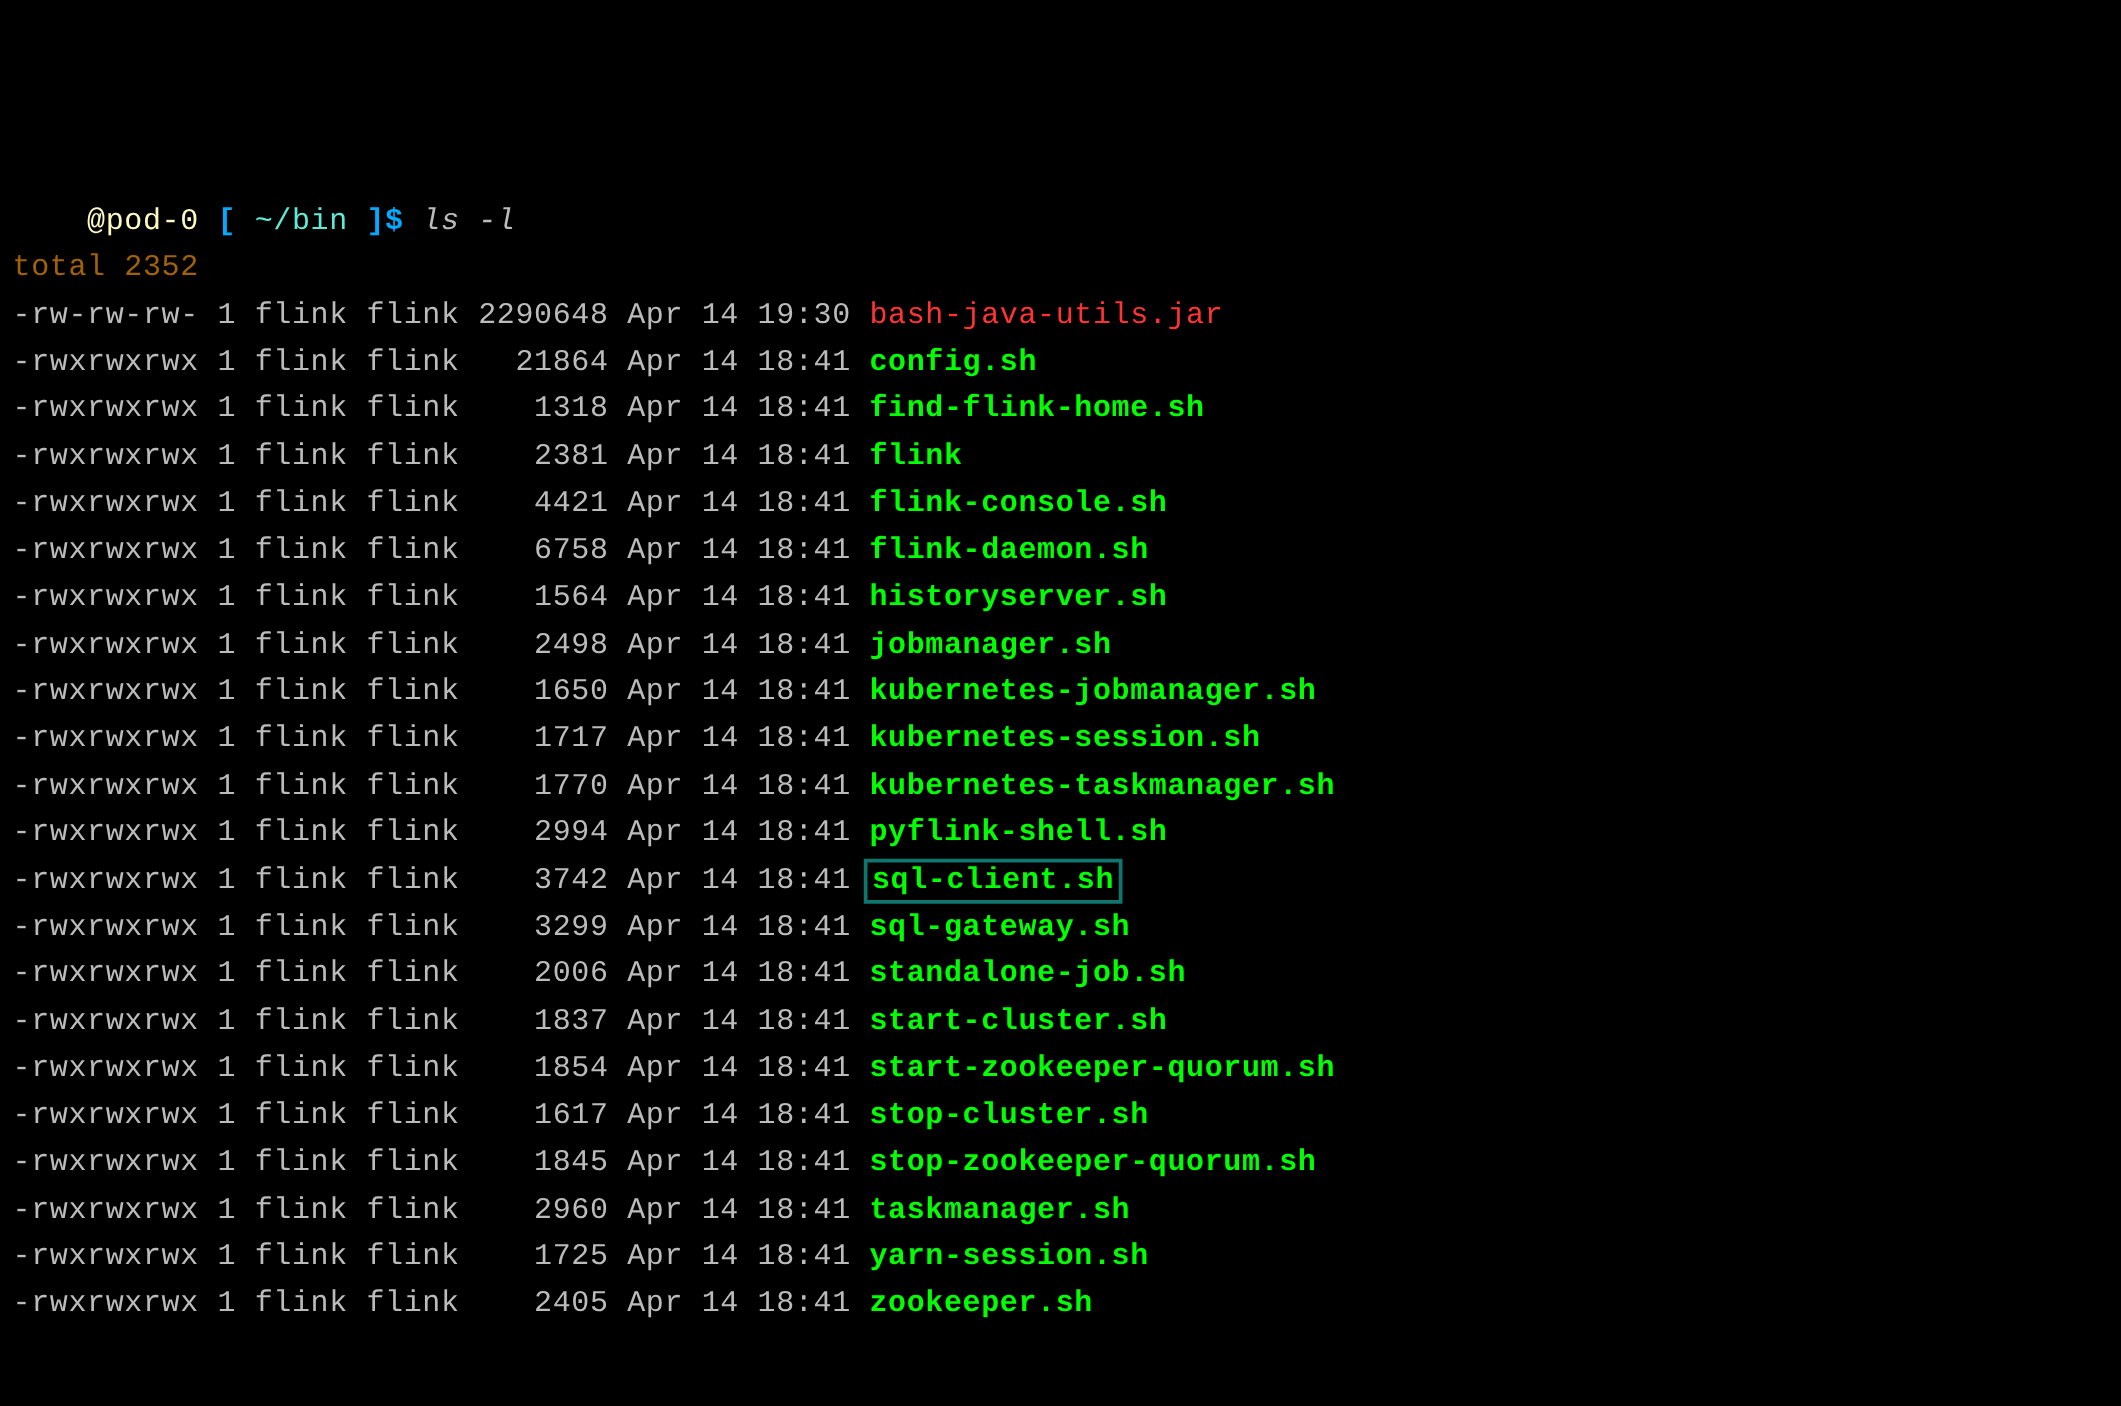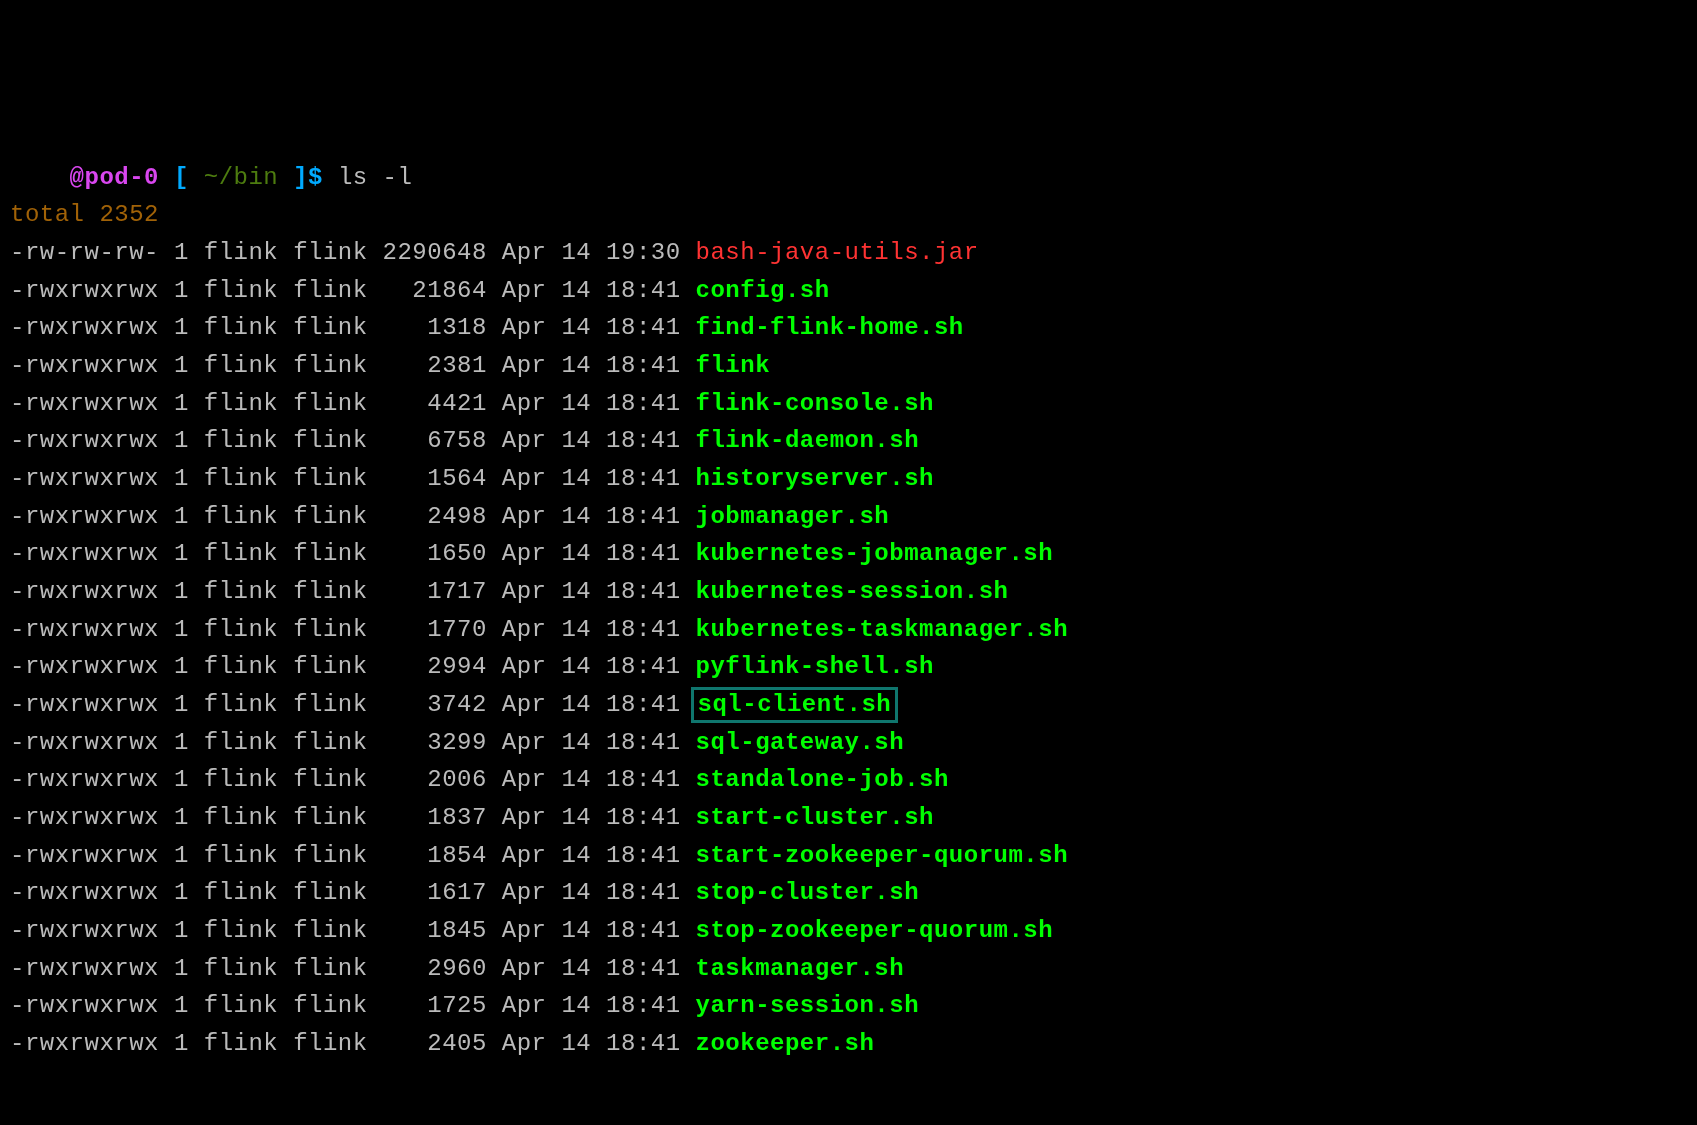--- a/index.html
+++ b/index.html
@@ -11,32 +11,33 @@
       background: #000000;
       font-family: 'Courier New', Consolas, monospace;
       font-size: 24px;
       line-height: 1.57;
       color: #bbbbbb;
       padding: 8px 10px;
       white-space: pre;
       letter-spacing: 0.5px;
     }
     .prompt-host {
-      color: #d946ef;
-      font-weight: bold;
+      color: #fef9c3;
+      font-weight: normal;
     }
     .prompt-bracket {
       color: #00aaff;
       font-weight: bold;
     }
     .prompt-path {
-      color: #4d7c0f;
+      color: #5eead4;
     }
     .cmd {
       color: #bbbbbb;
+      font-style: italic;
     }
     .total {
       color: #a16207;
     }
     .row {
       color: #bbbbbb;
     }
     .file-exec {
       color: #00ff00;
       font-weight: bold;

